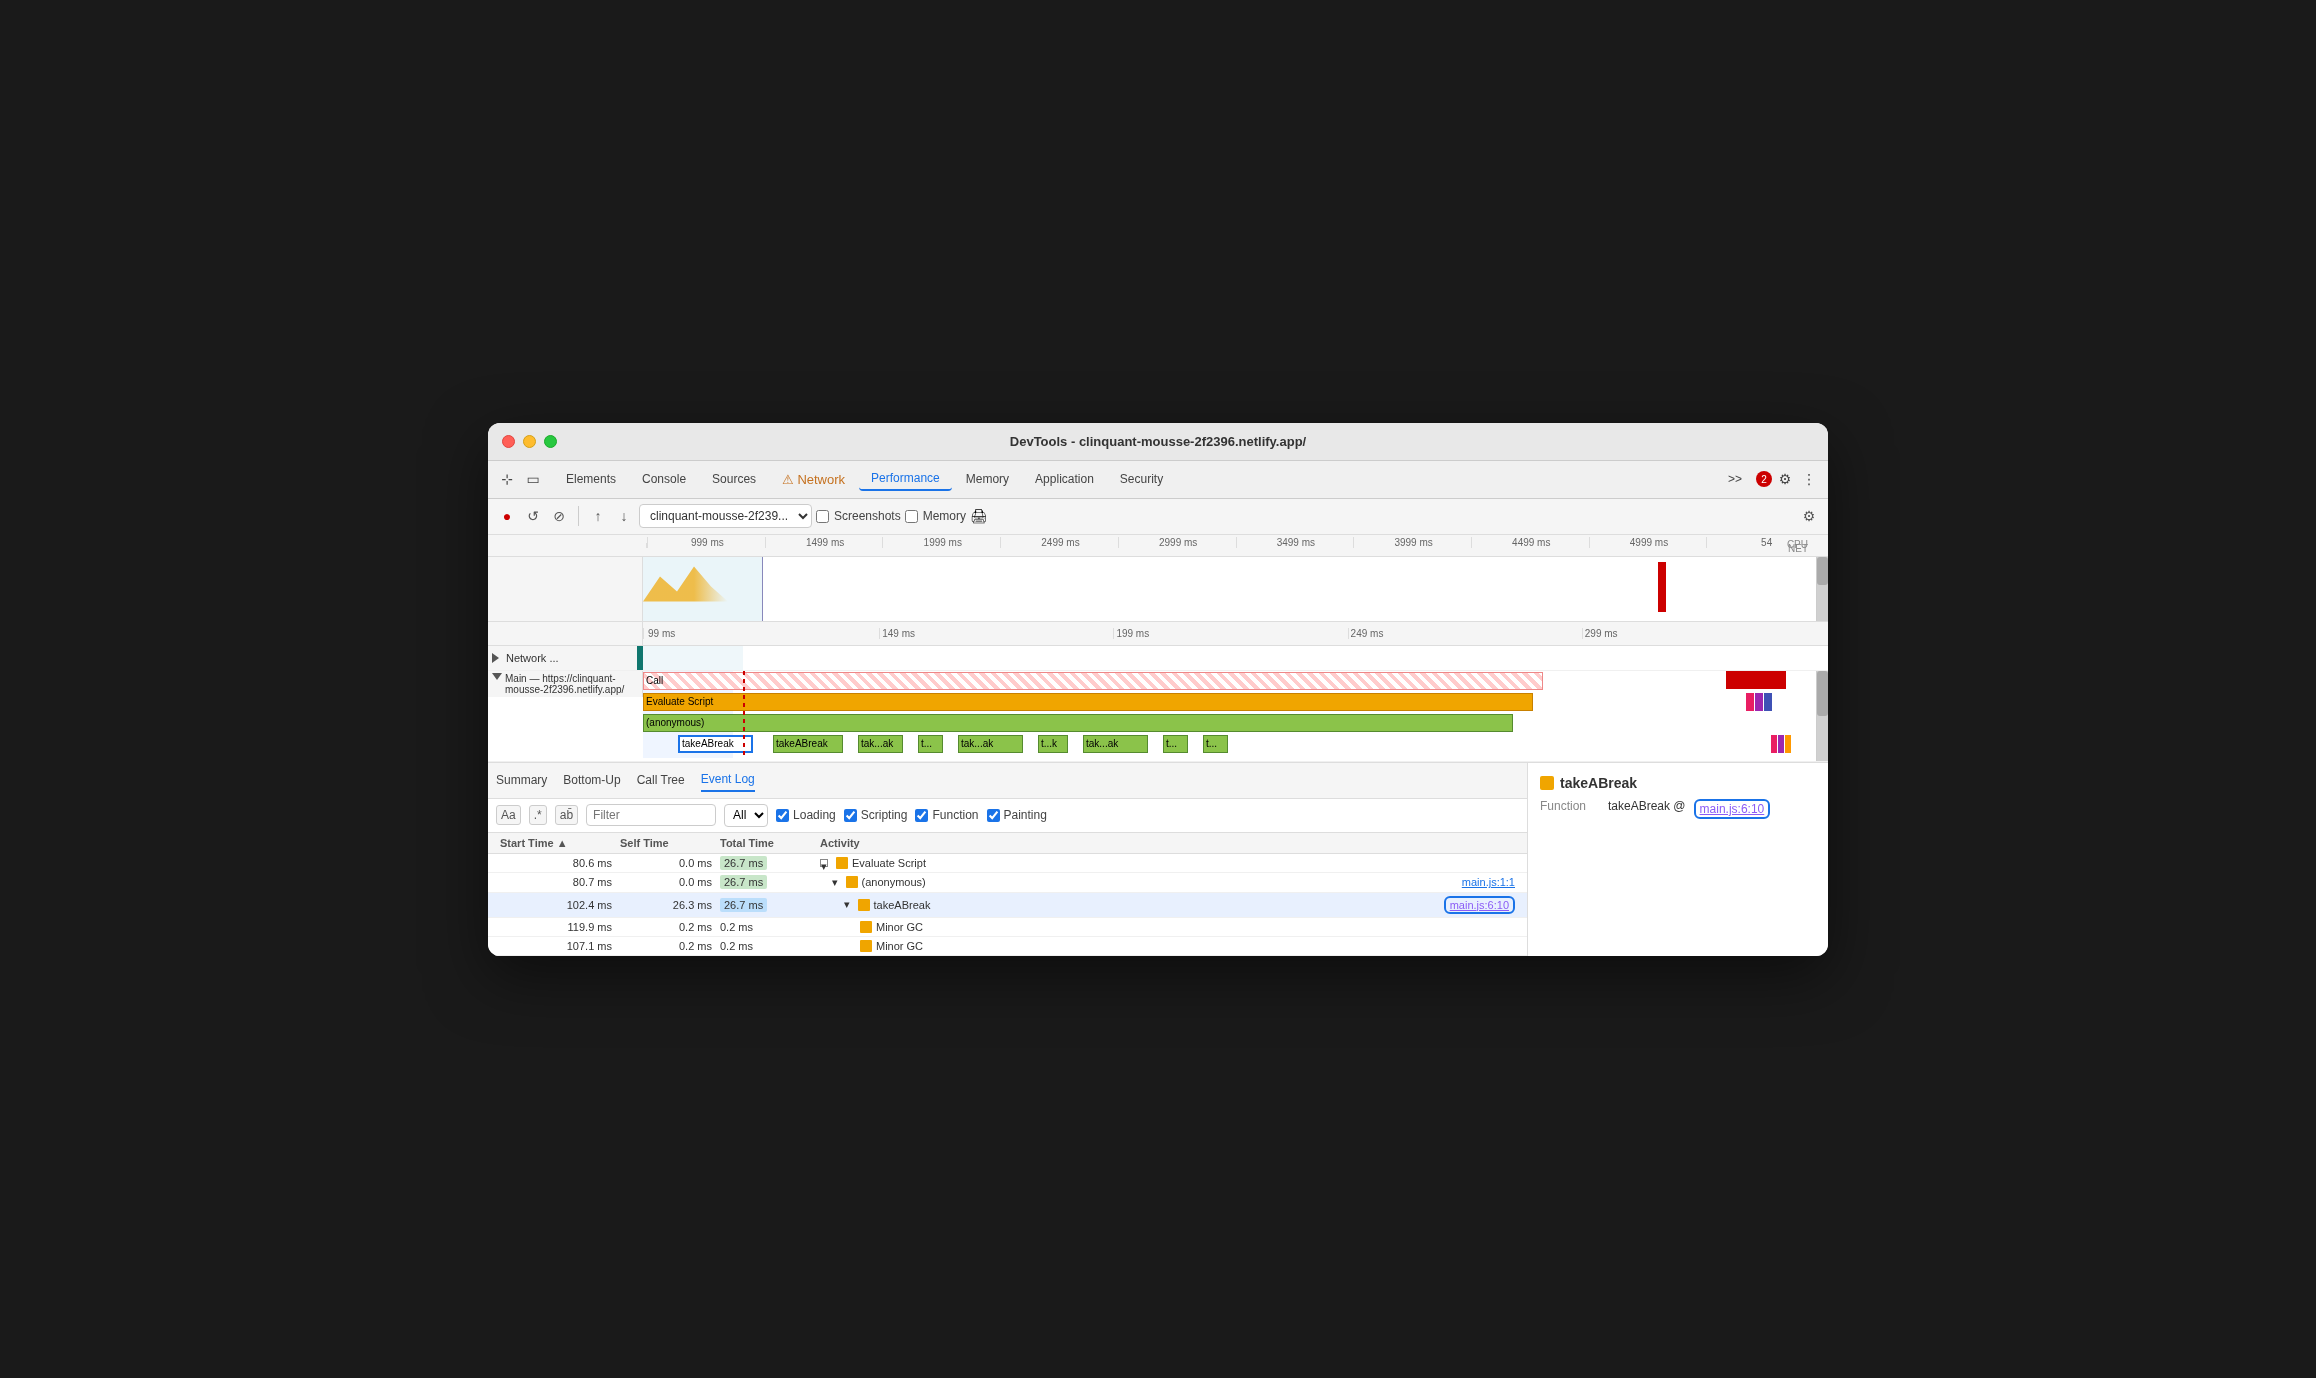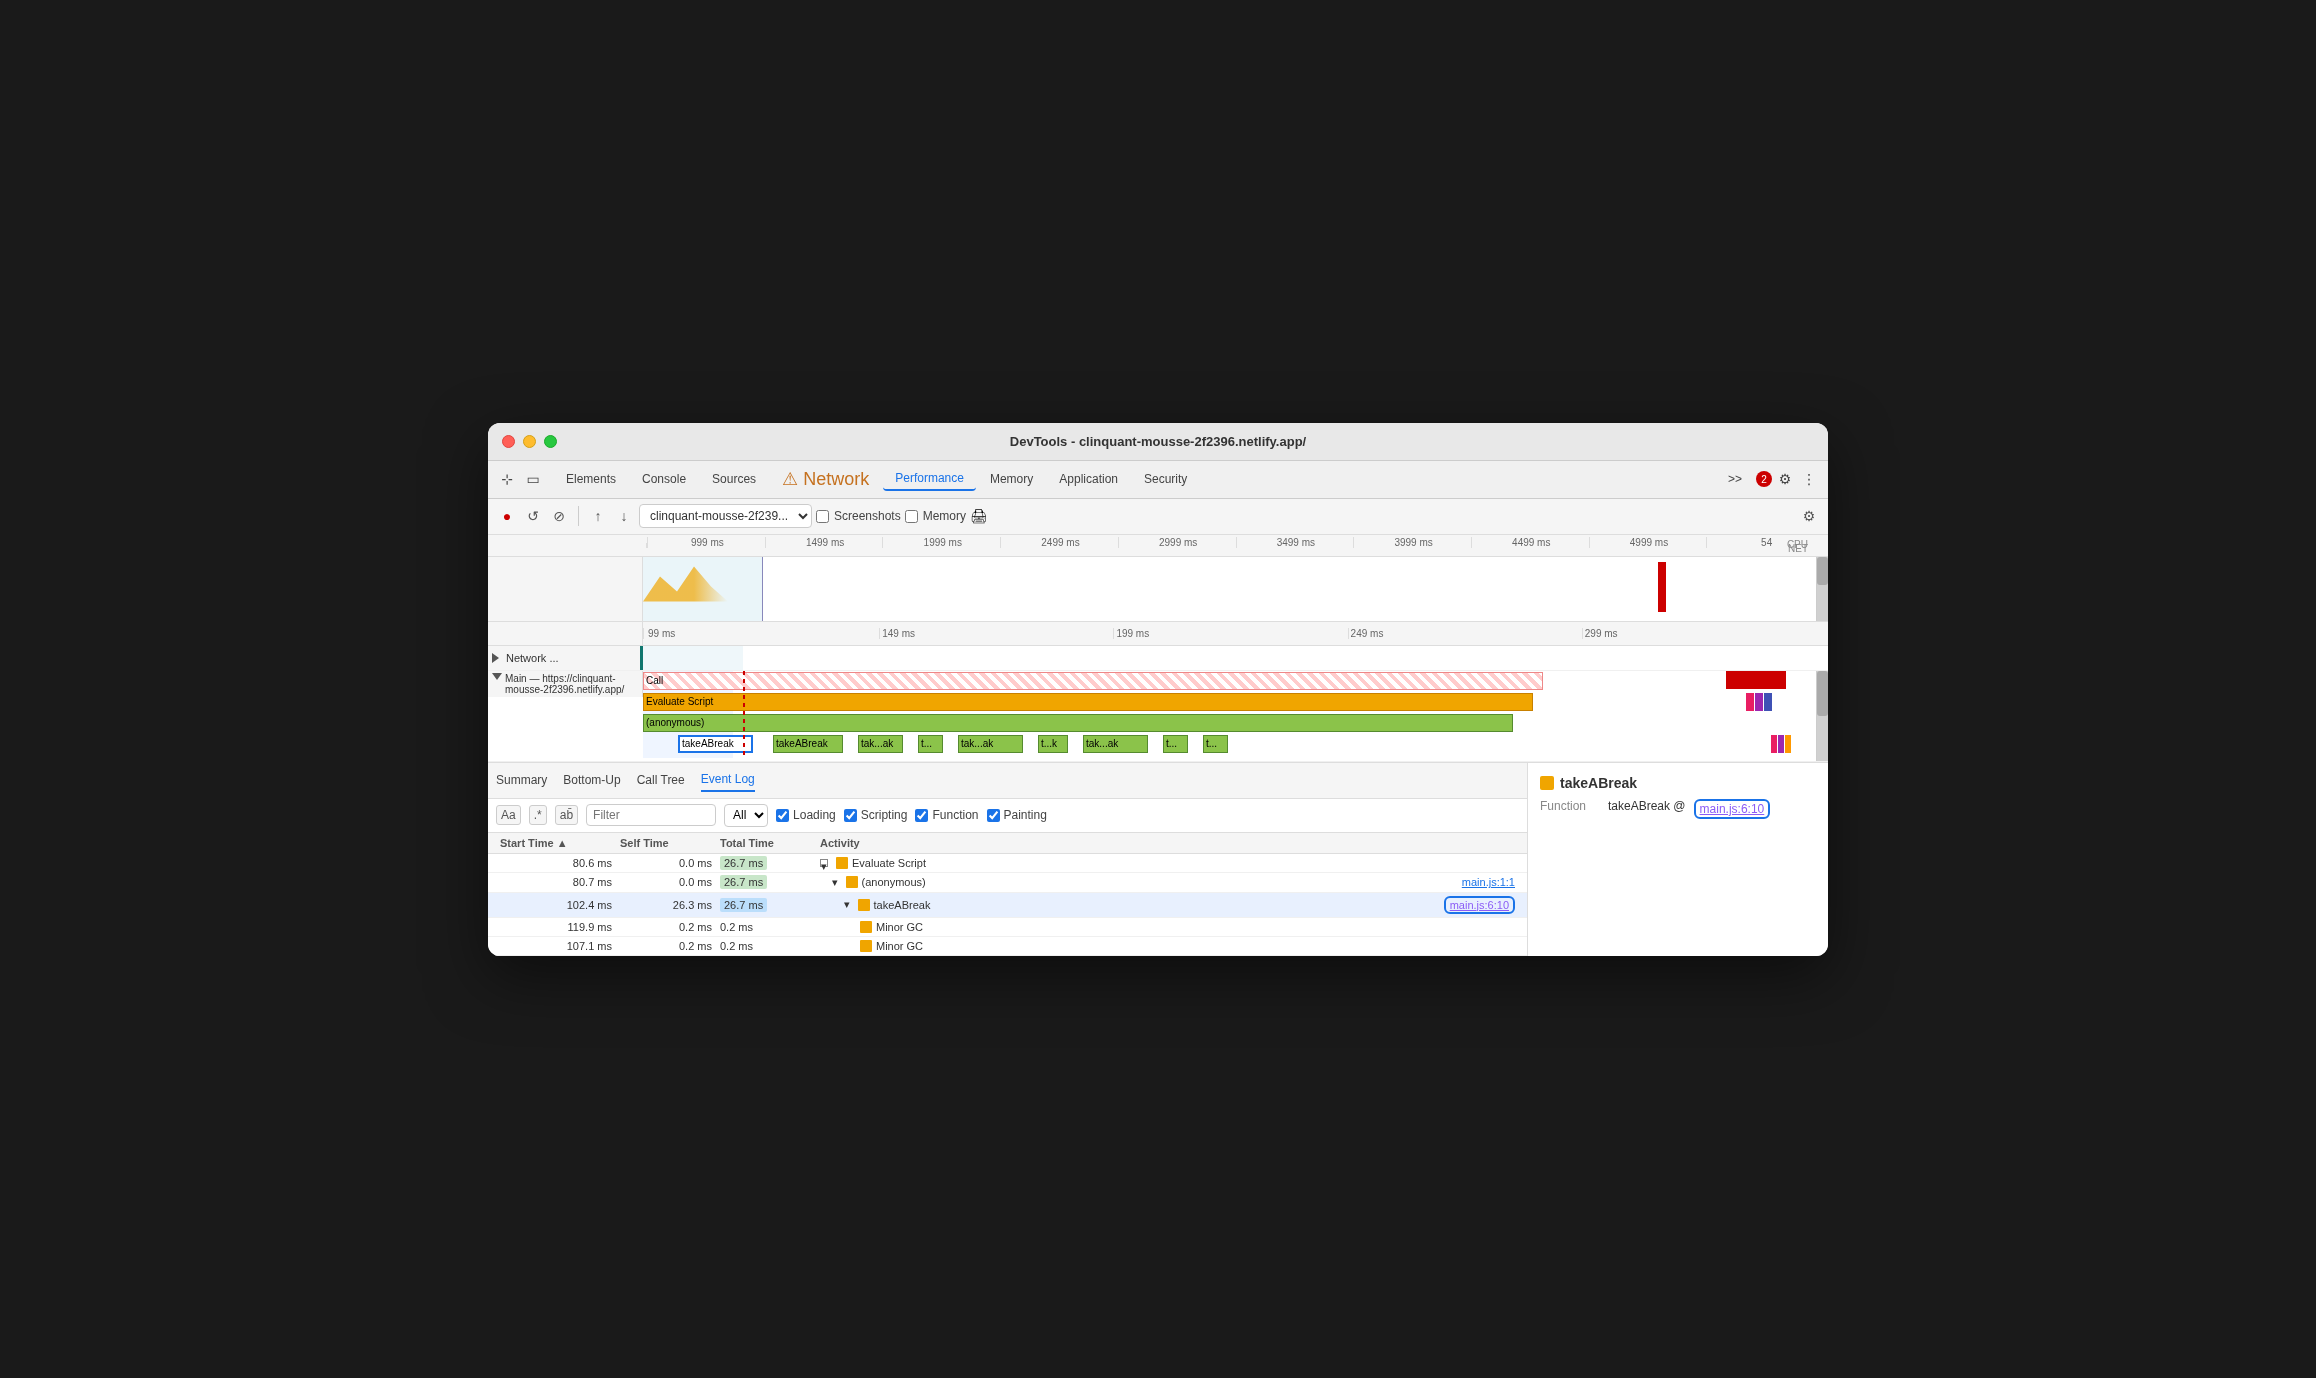--- a/index.html
+++ b/index.html
@@ -155,21 +155,21 @@
     .track-row {
       display: flex;
       align-items: stretch;
       border-bottom: 1px solid #f0f0f0;
       min-height: 24px;
     }
     .track-label {
       width: 155px;
       min-width: 155px;
       background: #f5f5f5;
-      border-right: 3px solid #0f766e;
+      border-right: 6px solid #0f766e;
       font-size: 11px;
       color: #333;
       display: flex;
       align-items: center;
       padding: 2px 4px;
       gap: 4px;
     }
     .track-content {
       flex: 1;
       position: relative;
@@ -408,21 +408,21 @@
       border-left: 7px solid #555;
       margin-right: 3px;
     }
     .expand-triangle.open {
       border-left: none;
       border-right: none;
       border-top: 7px solid #555;
       border-left: 5px solid transparent;
       border-right: 5px solid transparent;
     }
-    .warning-icon { color: #c5711f; font-size: 18px; }
+    .warning-icon { color: #c5711f; font-size: 13px; }
   </style>
 </head>
 <body>
 
 <div class="window">
 
   <div class="title-bar">
     <div class="traffic-lights">
       <div class="traffic-light tl-red"></div>
       <div class="traffic-light tl-yellow"></div>

